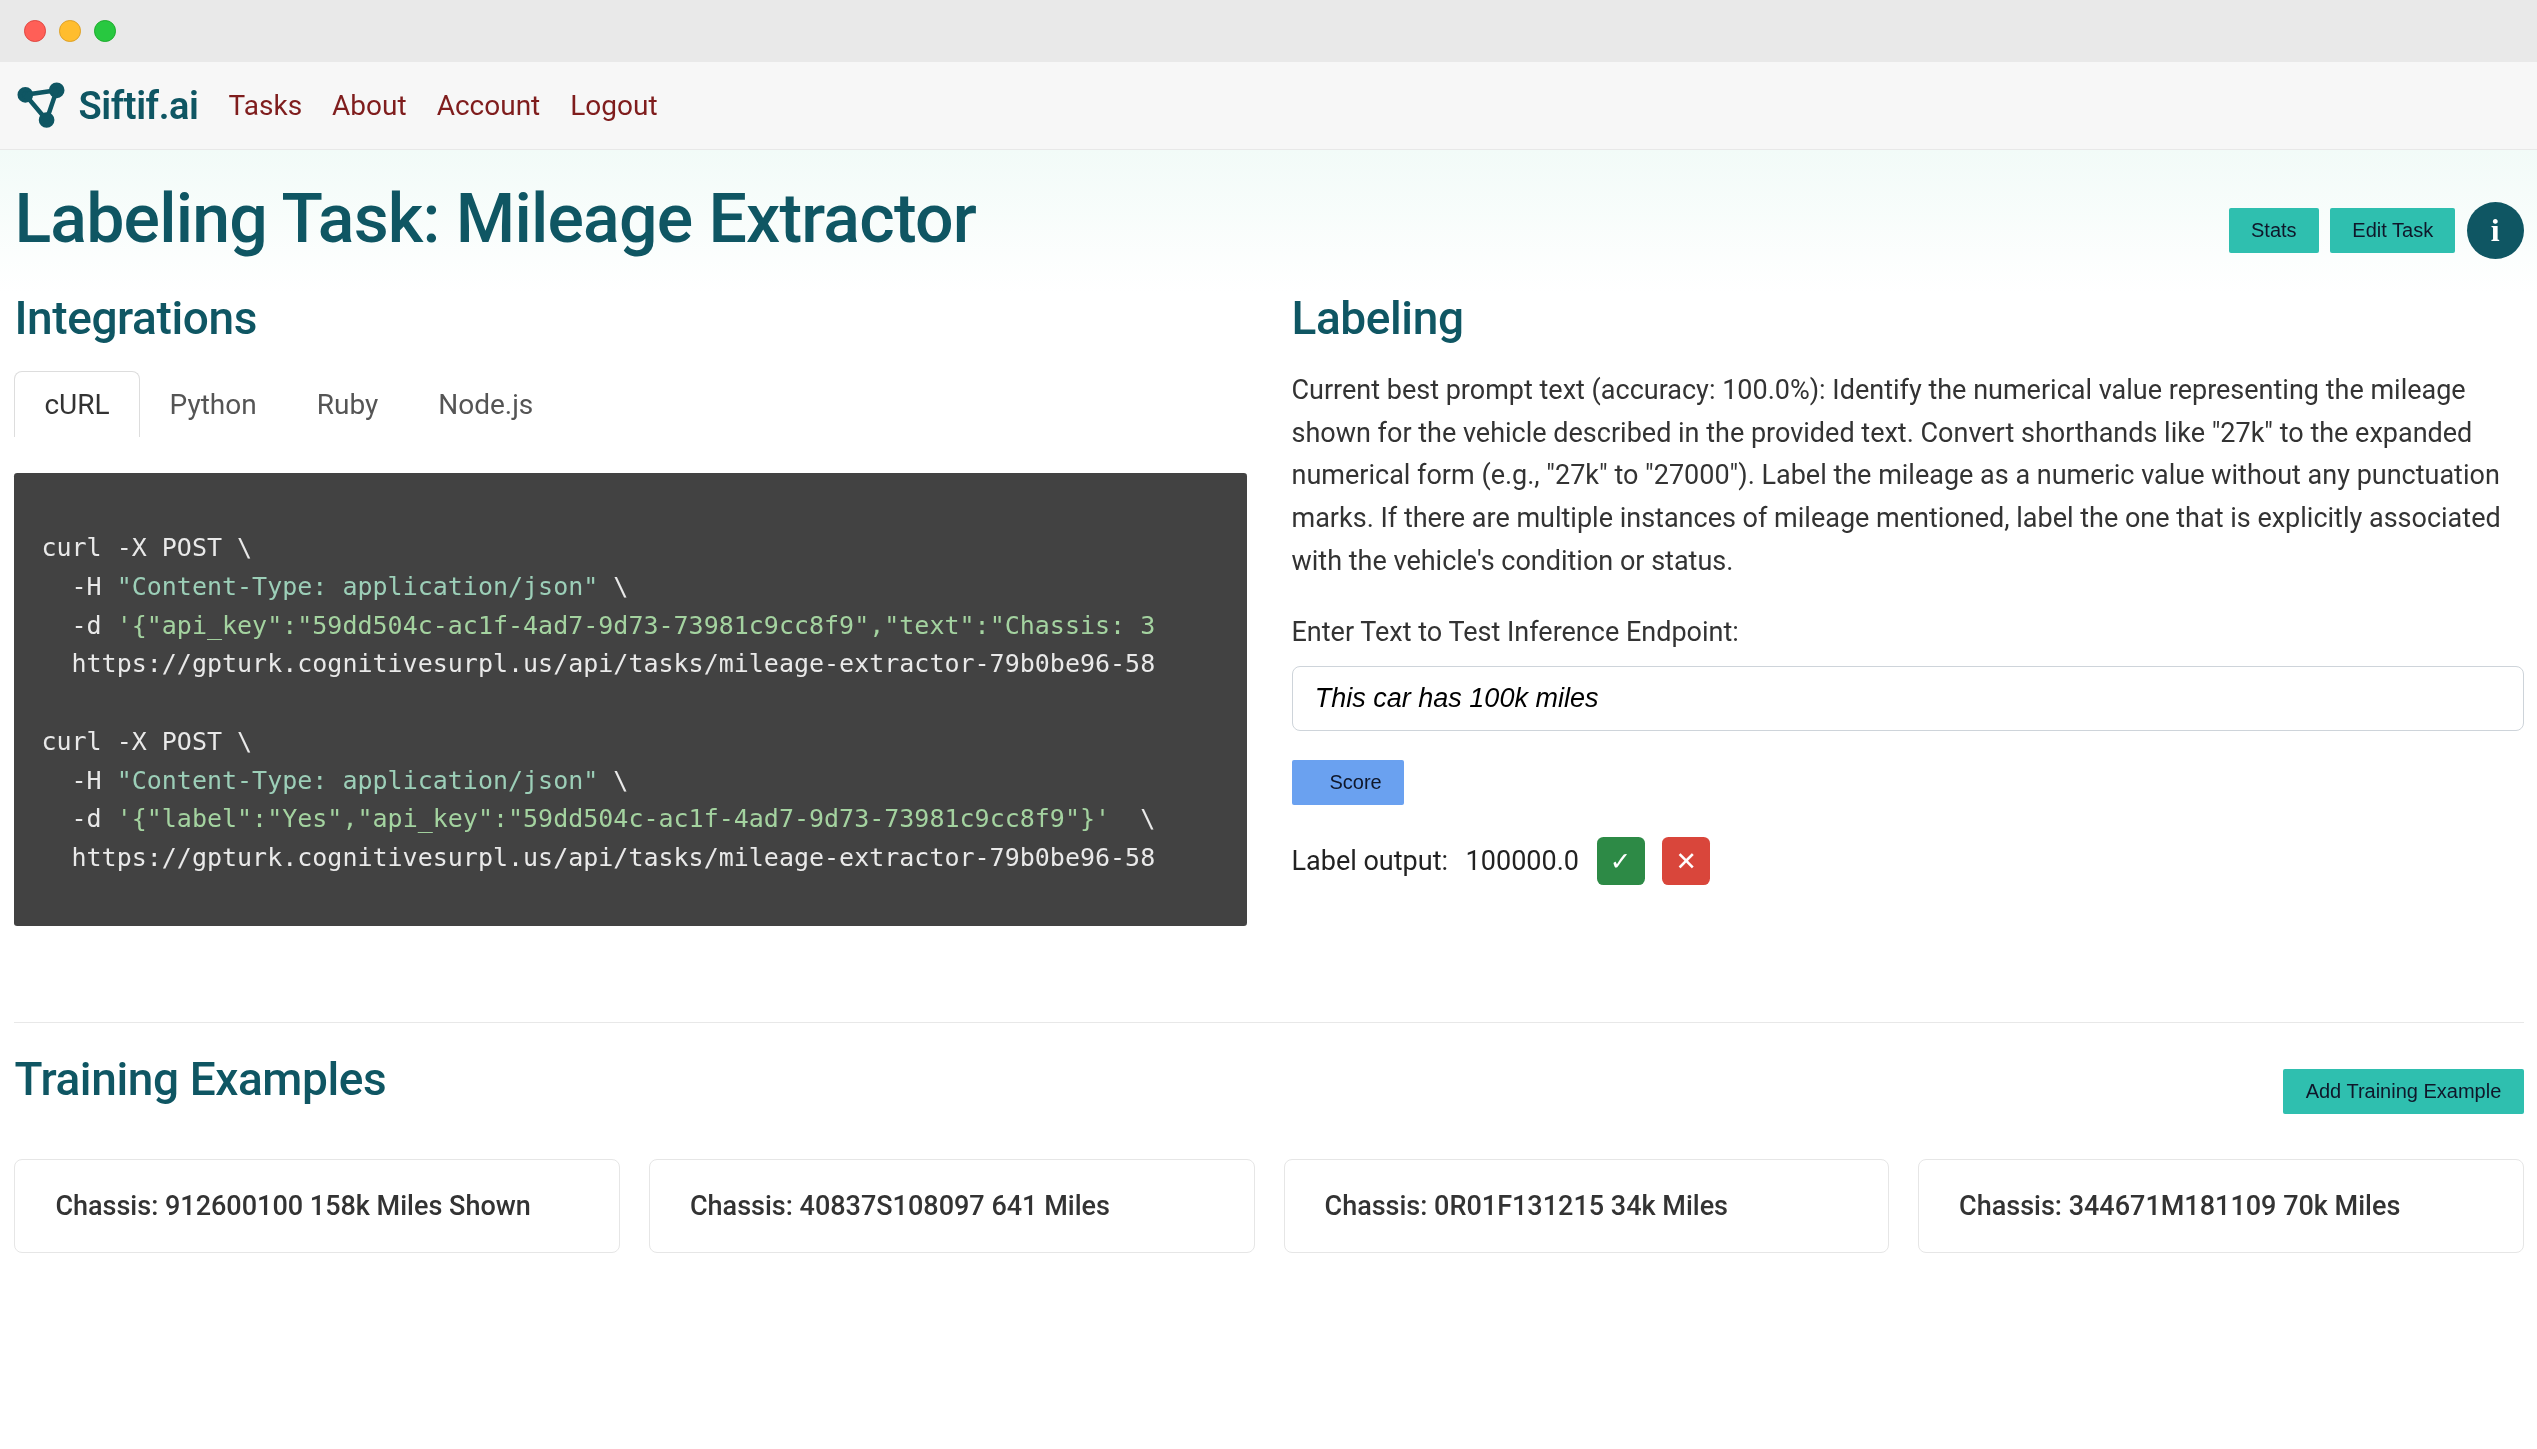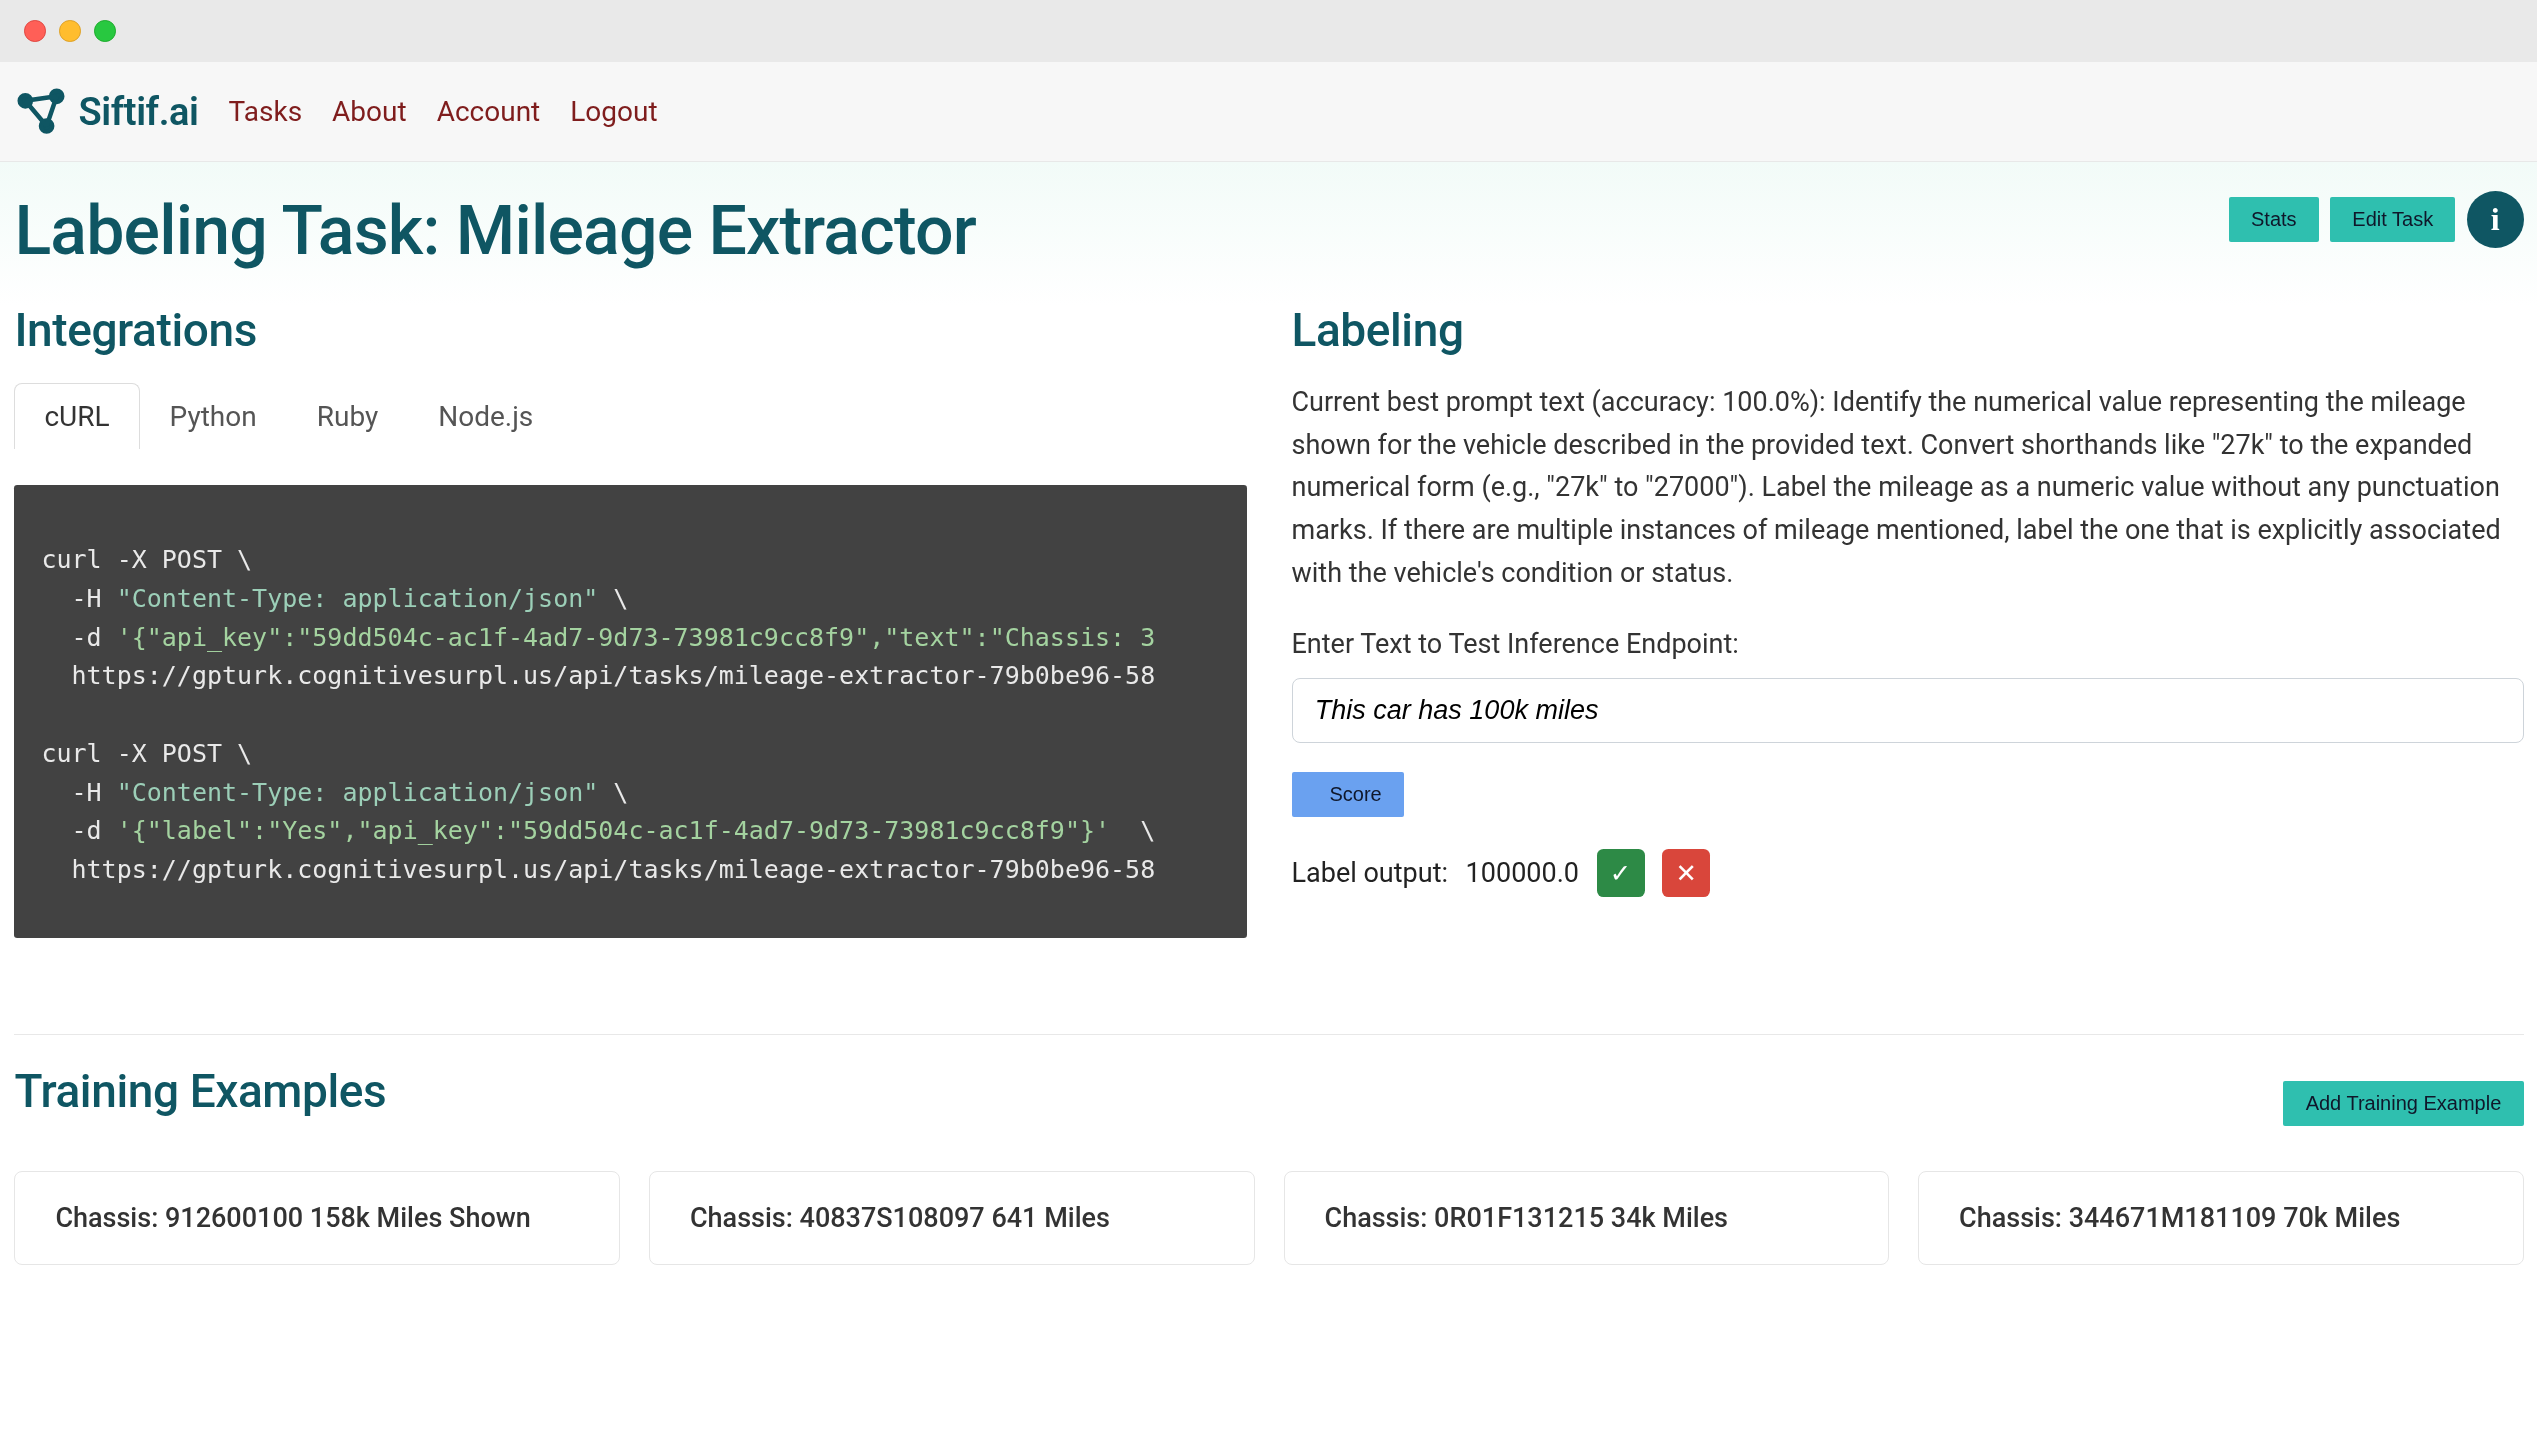--- a/index.html
+++ b/index.html
@@ -18,21 +18,21 @@
     padding-left: 24px;
     gap: 13.6px;
   }
   .traffic { display:flex; gap:13.6px; }
   .dot { width:21.5px; height:21.5px; border-radius:50%; }
   .dot.red { background:#ff5f57; border:0.8px solid #e0443e; }
   .dot.yellow { background:#ffbd2e; border:0.8px solid #dea023; }
   .dot.green { background:#28c840; border:0.8px solid #1aab29; }
 
   .navbar {
-    height: 100px;
+    height: 88px;
     background: #f7f7f7;
     border-bottom: 1.6px solid #e8e8e8;
     display:flex; align-items:center;
     padding: 0 12.8px;
     gap: 30px;
   }
   .logo-wrap { display:flex; align-items:center; gap: 9.6px; }
   .logo-glyph svg { display:block; }
   .logo-text {
     font-size: 38px;
@@ -45,21 +45,21 @@
     color: #7f1d1d;
     cursor:pointer;
   }
 
   .page {
     background: linear-gradient(to bottom, #f2fbf8 0%, #ffffff 144px);
     padding: 29px 14.4px 48px;
   }
 
   .title-row {
-    display:flex; align-items:flex-start; justify-content:space-between;
+    display:flex; align-items:flex-end; justify-content:space-between;
     margin-bottom: 32px;
   }
   h1 {
     font-size: 68px;
     font-weight: 500;
     color: #0f5663;
     letter-spacing: -0.8px;
   }
   .title-actions { display:flex; align-items:center; gap: 11.2px; }
   .btn {

